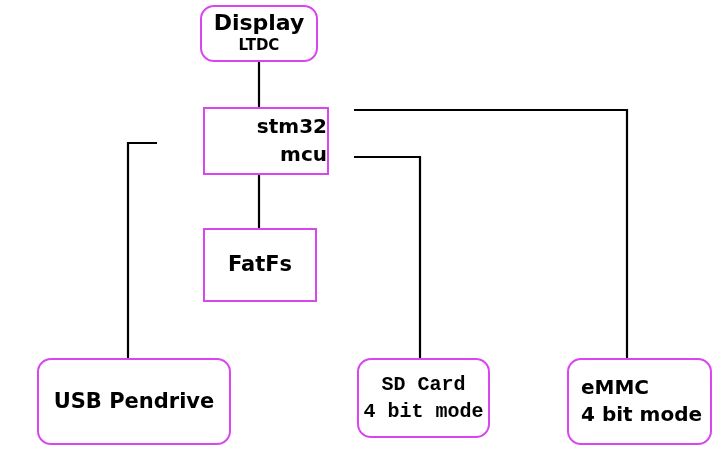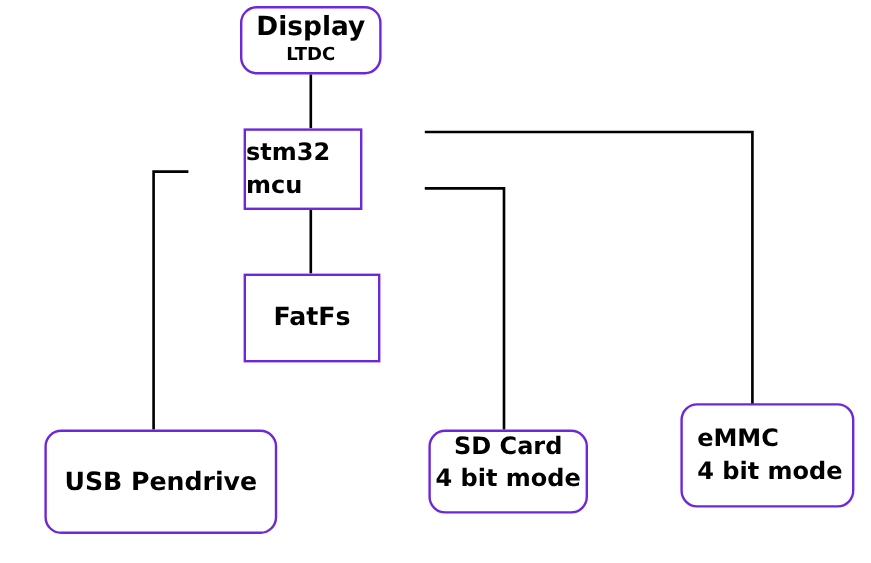--- a/index.html
+++ b/index.html
@@ -19,21 +19,21 @@
     position: absolute;
     left: 0;
     top: 0;
     width: 726px;
     height: 469px;
   }
   .node {
     position: absolute;
     box-sizing: border-box;
     background: #ffffff;
-    border: 2px solid #6d28d9;
+    border: 2px solid #d946ef;
     display: flex;
     flex-direction: column;
     color: #000000;
     z-index: 2;
   }
   .node-rounded { border-radius: 14px; }
   .node-sharp   { border-radius: 0; }
 
   .node-line {
     line-height: 1.18;
@@ -46,22 +46,22 @@
   #node-display {
     left: 200px; top: 5px; width: 118px; height: 57px;
     align-items: center;
     justify-content: flex-start;
     padding-top: 3px;
   }
   #node-display .l1 { font-size: 22px; }
   #node-display .l2 { font-size: 15px; margin-top: 1px; }
 
   #node-mcu {
-    left: 203px; top: 107px; width: 99px; height: 68px;
-    align-items: flex-start;
+    left: 203px; top: 107px; width: 126px; height: 68px;
+    align-items: flex-end;
     justify-content: center;
   }
   #node-mcu .l1, #node-mcu .l2 { font-size: 20px; }
   #node-mcu .l2 { margin-top: 4px; }
 
   #node-fatfs {
     left: 203px; top: 228px; width: 114px; height: 74px;
     align-items: center;
     justify-content: flex-start;
     padding-top: 22px;
@@ -70,29 +70,30 @@
 
   #node-usb {
     left: 37px; top: 358px; width: 194px; height: 87px;
     align-items: center;
     justify-content: center;
   }
   #node-usb .l1, #node-usb .l2 { font-size: 21px; }
   #node-usb .l2 { margin-top: 5px; }
 
   #node-sd {
-    left: 357px; top: 358px; width: 133px; height: 70px;
+    left: 357px; top: 358px; width: 133px; height: 80px;
     align-items: center;
-    justify-content: flex-start;
+    justify-content: center;
+    font-family: Liberation Mono, monospace;
   }
   #node-sd .l1, #node-sd .l2 { font-size: 20px; }
   #node-sd .l2 { margin-top: 3px; }
 
   #node-emmc {
-    left: 567px; top: 336px; width: 145px; height: 87px;
+    left: 567px; top: 358px; width: 145px; height: 87px;
     align-items: flex-start;
     justify-content: center;
     padding-left: 12px;
   }
   #node-emmc .l1, #node-emmc .l2 { font-size: 20px; }
   #node-emmc .l2 { margin-top: 3px; }
 </style>
 </head>
 <body>
 

